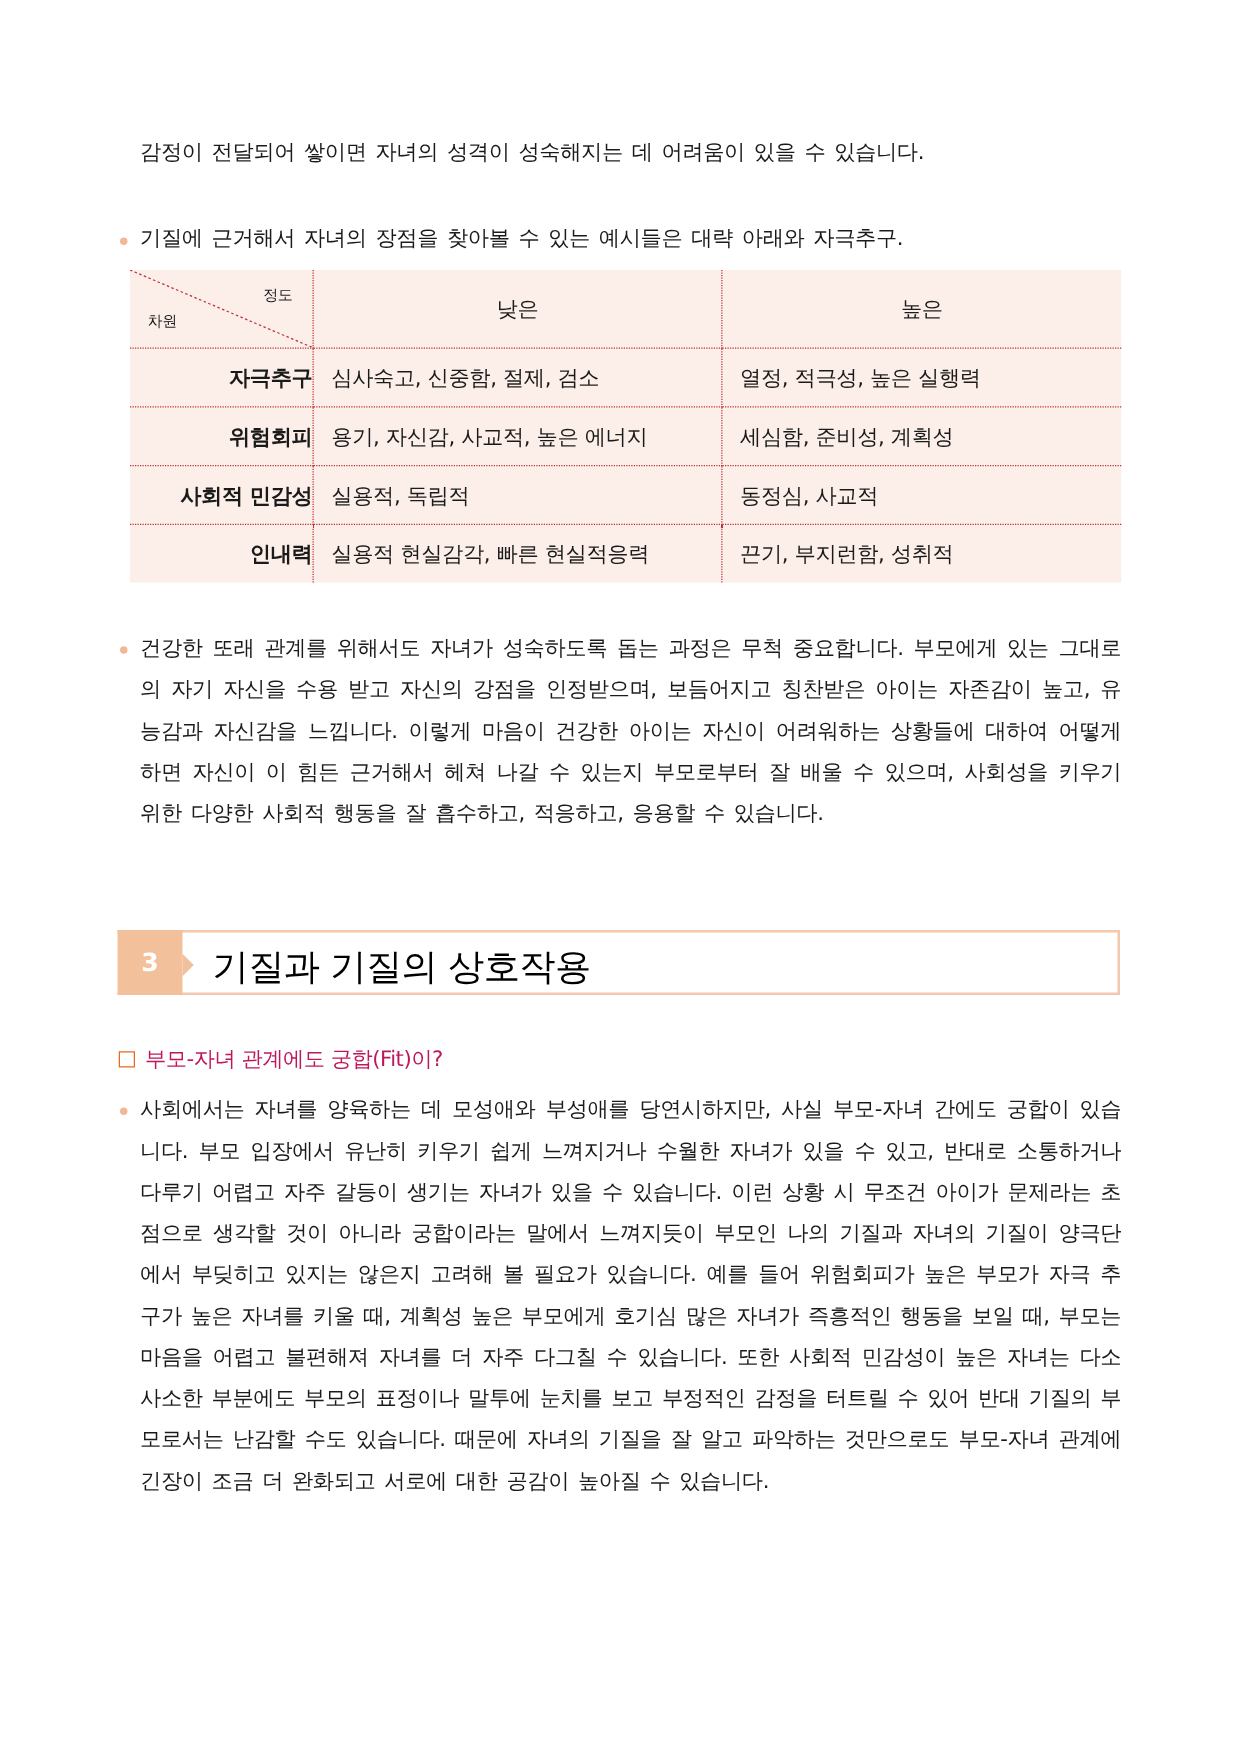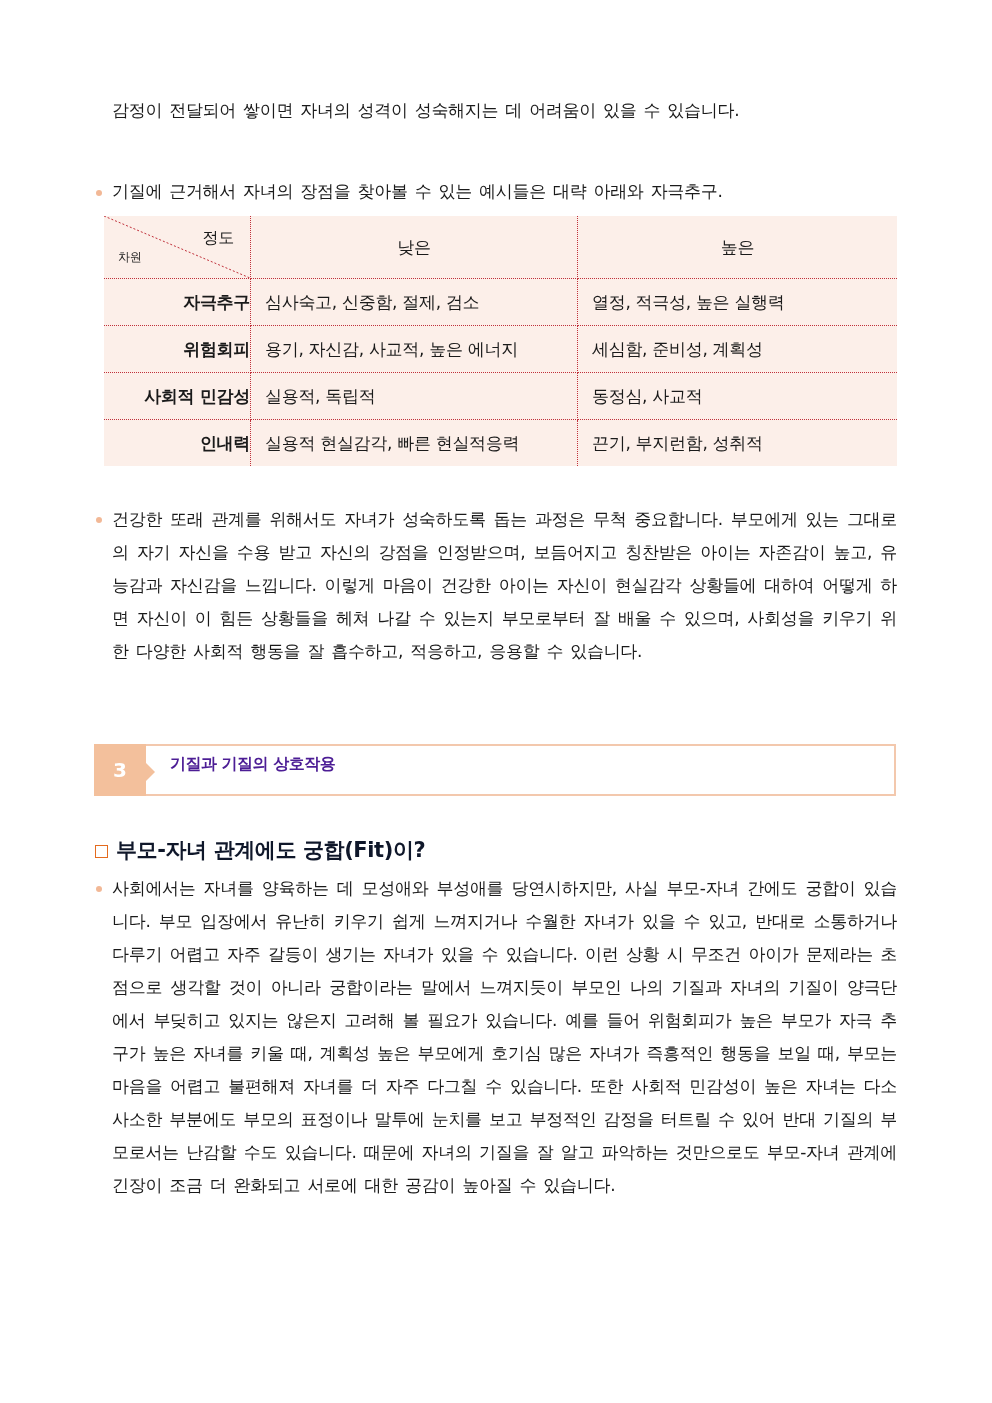--- a/index.html
+++ b/index.html
@@ -29,56 +29,56 @@
     padding: 0; vertical-align: middle;
   }
   .tbl tr:last-child td { border-bottom: none; }
   .tbl td:last-child, .tbl th:last-child { border-right: none; }
   .tbl th { font-weight: normal; text-align: center; height: 62px; }
   .tbl td { height: 46px; }
   .tbl td.dim { text-align: right; font-weight: bold; width: 146px; }
   .tbl td.val { padding-left: 14px; }
   .corner { position: relative; width: 146px; height: 62px; }
   .corner svg { position: absolute; left: 0; top: 0; }
-  .corner .c-top { position: absolute; right: 16px; top: 12px; font-size: 16px; }
+  .corner .c-top { position: absolute; right: 16px; top: 12px; font-size: 12px; }
   .corner .c-bot { position: absolute; left: 14px; bottom: 12px; font-size: 12px; }
 
   
   .sec {
     position: absolute; left: 94px; top: 744px; width: 802px; height: 52px;
     border: 2px solid #f3c8ad; border-left: none; box-sizing: border-box;
     background: #fff;
   }
   .sec-num {
     position: absolute; left: 0; top: -2px; width: 52px; height: 52px;
     background: #f3c09c; color: #fff; font-weight: bold; font-size: 20px;
     display: flex; align-items: center; justify-content: center;
   }
   .sec-arrow {
     position: absolute; left: 52px; top: 17px; width: 0; height: 0;
     border-top: 9px solid transparent; border-bottom: 9px solid transparent;
     border-left: 9px solid #f3c09c;
   }
   .sec-title {
-    position: absolute; left: 76px; top: 8px; font-size: 16px;
-    color: #4c1d95; letter-spacing: -0.5px; font-weight: 700;
+    position: absolute; left: 76px; top: 8px; font-size: 29px;
+    color: #000000; letter-spacing: -0.5px; font-weight: 400;
   }
   .sub-head {
-    position: absolute; left: 95px; top: 836px; font-size: 21px;
-    color: #0f172a; font-weight: bold; letter-spacing: -0.4px;
+    position: absolute; left: 95px; top: 836px; font-size: 17px;
+    color: #be185d; font-weight: normal; letter-spacing: -0.4px;
   }
   .sub-head .box {
     display: inline-block; width: 13px; height: 13px; border: 1.5px solid #e46b1e;
     vertical-align: -1px; margin-right: 8px; box-sizing: border-box;
   }
 </style>
 </head>
 <body>
 
-<div class="para" style="top:94px;">감정이 전달되어 쌓이면 자녀의 성격이 성숙해지는 데 어려움이 있을 수 있습니다.</div>
+<div class="para" style="top:106px;">감정이 전달되어 쌓이면 자녀의 성격이 성숙해지는 데 어려움이 있을 수 있습니다.</div>
 
 <span class="bullet" style="left:96px; top:190px;"></span>
 <div class="para" style="top:175px;">기질에 근거해서 자녀의 장점을 찾아볼 수 있는 예시들은 대략 아래와 자극추구.</div>
 
 <table class="tbl">
   <tbody>
       <tr>
     <th style="width:146px;">
       <div class="corner">
         <svg width="146" height="62">
@@ -108,21 +108,21 @@
   </tr>
   <tr>
     <td class="dim">인내력</td>
     <td class="val">실용적 현실감각, 빠른 현실적응력</td>
     <td class="val">끈기, 부지런함, 성취적</td>
   </tr>
 </tbody>
   </table>
 
 <span class="bullet" style="left:96px; top:517px;"></span>
-<div class="para" style="top:503px;">건강한 또래 관계를 위해서도 자녀가 성숙하도록 돕는 과정은 무척 중요합니다. 부모에게 있는 그대로의 자기 자신을 수용 받고 자신의 강점을 인정받으며, 보듬어지고 칭찬받은 아이는 자존감이 높고, 유능감과 자신감을 느낍니다. 이렇게 마음이 건강한 아이는 자신이 현실감각 상황들에 대하여 어떻게 하면 자신이 이 힘든 상황들을 헤쳐 나갈 수 있는지 부모로부터 잘 배울 수 있으며, 사회성을 키우기 위한 다양한 사회적 행동을 잘 흡수하고, 적응하고, 응용할 수 있습니다.</div>
+<div class="para" style="top:503px;">건강한 또래 관계를 위해서도 자녀가 성숙하도록 돕는 과정은 무척 중요합니다. 부모에게 있는 그대로의 자기 자신을 수용 받고 자신의 강점을 인정받으며, 보듬어지고 칭찬받은 아이는 자존감이 높고, 유능감과 자신감을 느낍니다. 이렇게 마음이 건강한 아이는 자신이 어려워하는 상황들에 대하여 어떻게 하면 자신이 이 힘든 근거해서 헤쳐 나갈 수 있는지 부모로부터 잘 배울 수 있으며, 사회성을 키우기 위한 다양한 사회적 행동을 잘 흡수하고, 적응하고, 응용할 수 있습니다.</div>
 
 <div class="sec">
   <div class="sec-num">3</div>
   <div class="sec-arrow"></div>
   <div class="sec-title">기질과 기질의 상호작용</div>
 </div>
 
 <div class="sub-head">
   <span class="box"></span><span>부모-자녀 관계에도 궁합(Fit)이?</span>
 </div>

